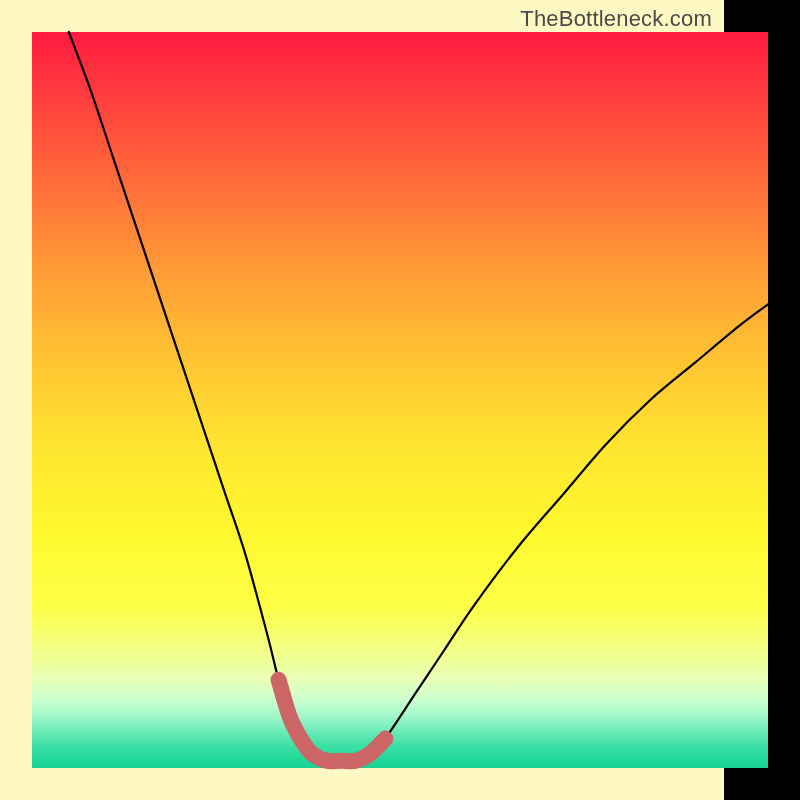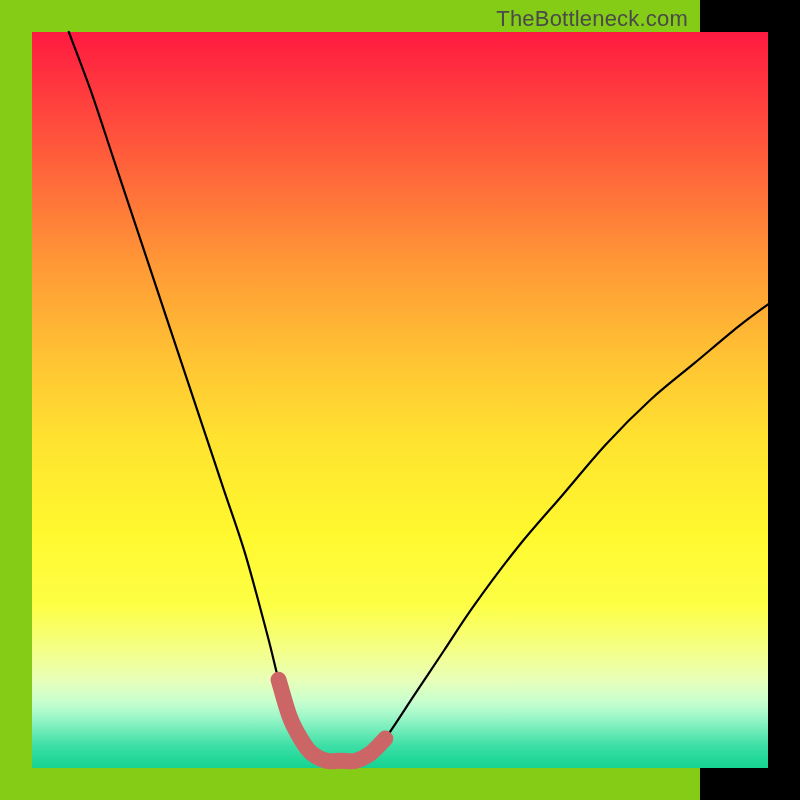--- a/index.html
+++ b/index.html
@@ -9,21 +9,22 @@
     height: 800px;
     overflow: hidden;
     background: #000;
     font-family: Arial, Helvetica, sans-serif;
   }
   .frame {
     position: absolute;
     top: 0; left: 0;
     width: 700px;
     height: 800px;
-    background: #84cc16;
+    background: #fef9c3;
+    padding-left: 24px;
   }
   .plot-area {
     position: absolute;
     top: 32px;
     left: 32px;
     width: 736px;
     height: 736px;
     
     background: linear-gradient(to bottom,
       #ff1a40 0%,

